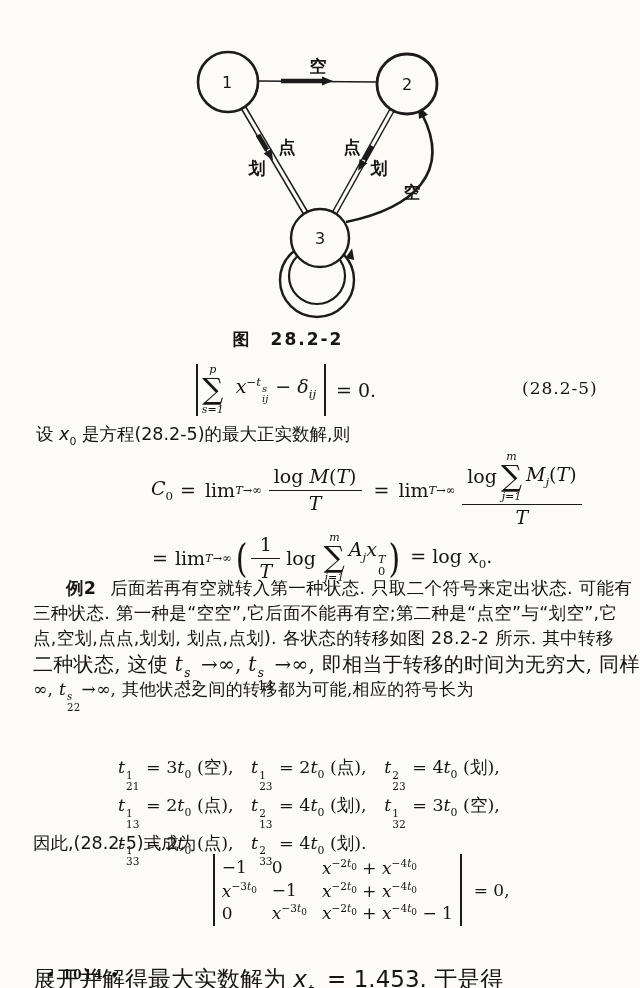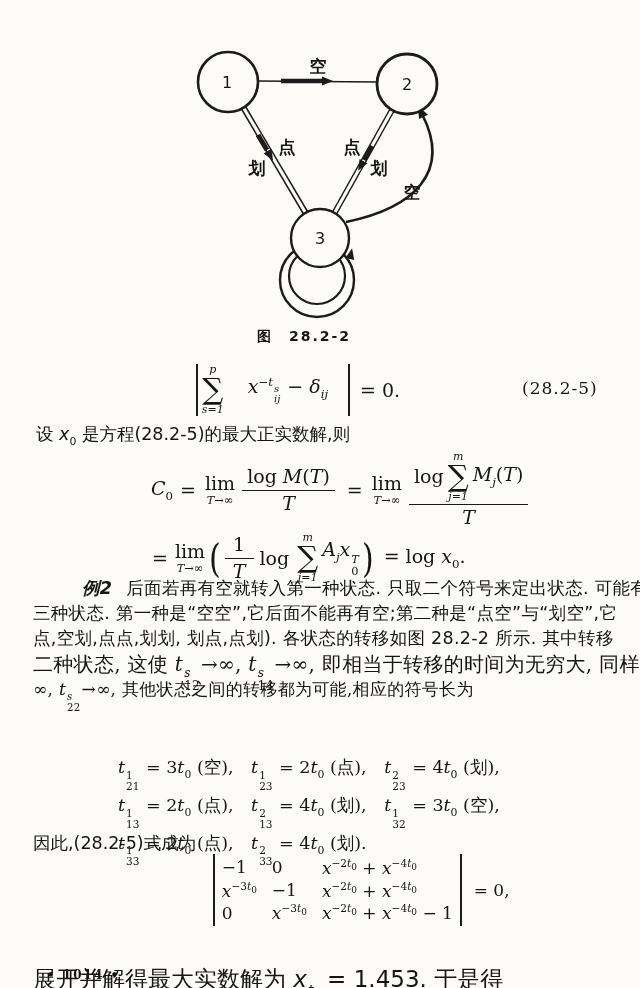--- a/index.html
+++ b/index.html
@@ -10,21 +10,21 @@
   .m{font-family:"DejaVu Serif","Liberation Serif",serif;}
   .m i{font-family:"DejaVu Serif","Liberation Serif",serif;font-style:italic;}
   sup,sub{font-size:0.62em;}
   sup sub, sup .ss, sub sup{font-size:0.85em;}
   .ss{display:inline-flex;flex-direction:column;font-size:0.6em;vertical-align:-0.55em;line-height:1.05;text-align:left;margin:0 1px;}
   .sst,.ssb{display:block;height:1.05em;}
   
   .bigop{display:inline-flex;flex-direction:column;align-items:center;line-height:1;vertical-align:middle;margin:0 4px;}
   .bigop .op{font-size:1.55em;line-height:0.95;}
   .bigop .lm{font-size:0.58em;line-height:1.1;}
-  .limop{display:inline-flex;flex-direction:column;align-items:center;line-height:1;vertical-align:middle;margin:0 2px;text-align:right;}
+  .limop{display:inline-flex;align-items:center;line-height:1;vertical-align:middle;margin:0 2px;text-align:right;}
   .limop .lw{font-size:1em;}
   .limop .lu{font-size:0.6em;margin-top:2px;}
   .frac{display:inline-flex;flex-direction:column;align-items:center;vertical-align:middle;margin:0 5px;line-height:1.25;}
   .frac .num{padding:0 5px 1px;}
   .frac .den{border-top:1.6px solid #1a1a1a;padding:1px 8px 0;align-self:stretch;text-align:center;}
   .vbar{width:1.8px;background:#1a1a1a;display:inline-block;}
   .mrow{display:flex;align-items:center;}
   .bigp{display:inline-block;font-size:30px;transform:scaleY(1.3);line-height:0.9;margin:0 2px;}
   .eqlabel{font-weight:normal;letter-spacing:1px;}
   .pline{height:25.2px;line-height:25.2px;font-size:17.5px;letter-spacing:0.3px;white-space:nowrap;}
@@ -87,30 +87,30 @@
     <g fill="#161512" font-size="17" font-weight="bold" text-anchor="middle">
       <text x="318" y="72">空</text>
       <text x="287" y="153">点</text>
       <text x="257" y="174">划</text>
       <text x="352" y="153">点</text>
       <text x="379" y="174">划</text>
       <text x="412" y="198">空</text>
     </g>
   </svg>
 
-  <div class="abs cjk bold" style="left:16px;top:328px;width:576px;text-align:center;font-size:14px;letter-spacing:2px;">图　28.2-2</div>
+  <div class="abs cjk bold" style="left:0;top:328px;width:576px;text-align:center;font-size:17px;letter-spacing:2px;">图　28.2-2</div>
 
   <div class="abs mrow m" style="left:196px;top:362px;height:56px;font-size:19px;">
     <span class="vbar" style="height:52px;"></span>
     <span class="bigop">
       <span class="lm"><i>p</i></span>
       <span class="op">∑</span>
       <span class="lm"><i>s=1</i></span>
     </span>
-    <span class="m" style="margin:0 20px;"><i>x</i><sup>−<i>t</i><span class="ss">
+    <span class="m" style="margin:0 8px;"><i>x</i><sup>−<i>t</i><span class="ss">
             <span class="sst"><i>s</i></span>
             <span class="ssb"><i>ij</i></span>
           </span></sup> − <i>δ</i><sub><i>ij</i></sub></span>
     <span class="vbar" style="height:52px;"></span>
     <span style="margin-left:10px;">= 0.</span>
   </div>
   <div class="abs m eqlabel" style="left:522px;top:378px;font-size:17px;">(28.2-5)</div>
 
   <div class="abs cjk" style="left:36px;top:422px;font-size:17.5px;">设 <i>x</i><sub>0</sub> 是方程(28.2-5)的最大正实数解,则</div>
 
@@ -164,21 +164,21 @@
     <span><i>A</i><sub><i>j</i></sub><i>x</i><span class="ss">
           <span class="sst"><i>T</i></span>
           <span class="ssb">0</span>
         </span></span>
     <span class="bigp">)</span>
     <span style="margin-left:8px;">= log <i>x</i><sub>0</sub>.</span>
   </div>
 
   <div class="abs cjk" style="left:33px;top:576px;width:585px;">
     <div class="pline">
-      <span class="bold" style="margin-left:49px;margin-right:14px;font-style:italic;">例2</span><span>后面若再有空就转入第一种状态. 只取二个符号来定出状态. 可能有</span>
+      <span class="bold" style="margin-left:33px;margin-right:14px;">例2</span><span>后面若再有空就转入第一种状态. 只取二个符号来定出状态. 可能有</span>
     </div>
     <div class="pline">三种状态. 第一种是“空空”,它后面不能再有空;第二种是“点空”与“划空”,它</div>
     <div class="pline">点,空划,点点,划划, 划点,点划). 各状态的转移如图 28.2-2 所示. 其中转移</div>
     <div class="pline m" style="font-size:20px;">二种状态, 这使 <i>t</i><span class="ss">
           <span class="sst"><i>s</i></span>
           <span class="ssb">12</span>
         </span>→∞, <i>t</i><span class="ss">
           <span class="sst"><i>s</i></span>
           <span class="ssb">14</span>
         </span>→∞, 即相当于转移的时间为无穷大, 同样 <i>t</i><span class="ss">

